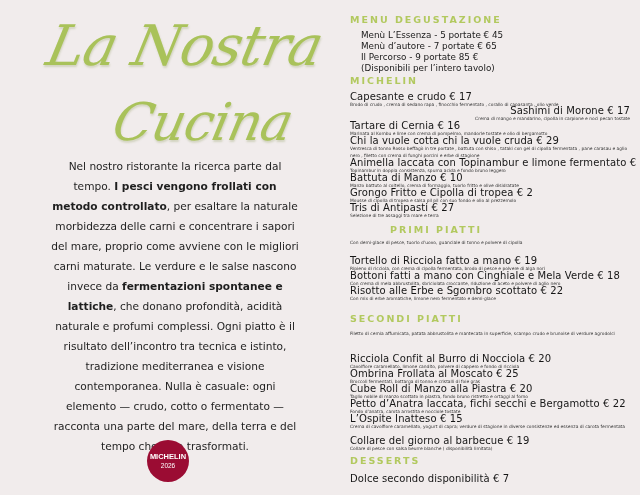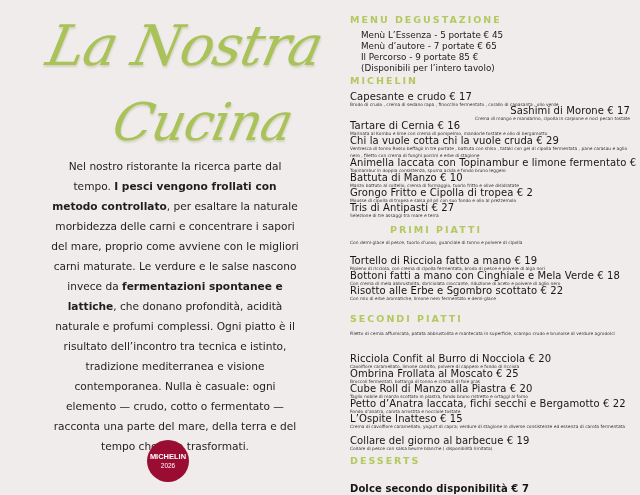--- a/index.html
+++ b/index.html
@@ -145,16 +145,16 @@
   <div class="dish" style="top:413px;">
       <span class="name">L’Ospite Inatteso € 15</span>
       <span class="desc">Crema di cavolfiore caramellato, yogurt di capra; verdure di stagione in diverse consistenze ed essenza di carota fermentata</span>
     </div>
   <div class="dish" style="top:435px;">
       <span class="name">Collare del giorno al barbecue  € 19</span>
       <span class="desc">Collare di pesce con salsa beurre blanche ( disponibilità limitata)</span>
     </div>
 
   <div class="sec-h" style="top:455px;">DESSERTS</div>
-  <div class="dish" style="top:483px;font-weight:bold;">
+  <div class="dish" style="top:473px;">
       <span class="name">Dolce secondo disponibilità € 7</span>
     </div>
 </div>
 
 </body></html>

